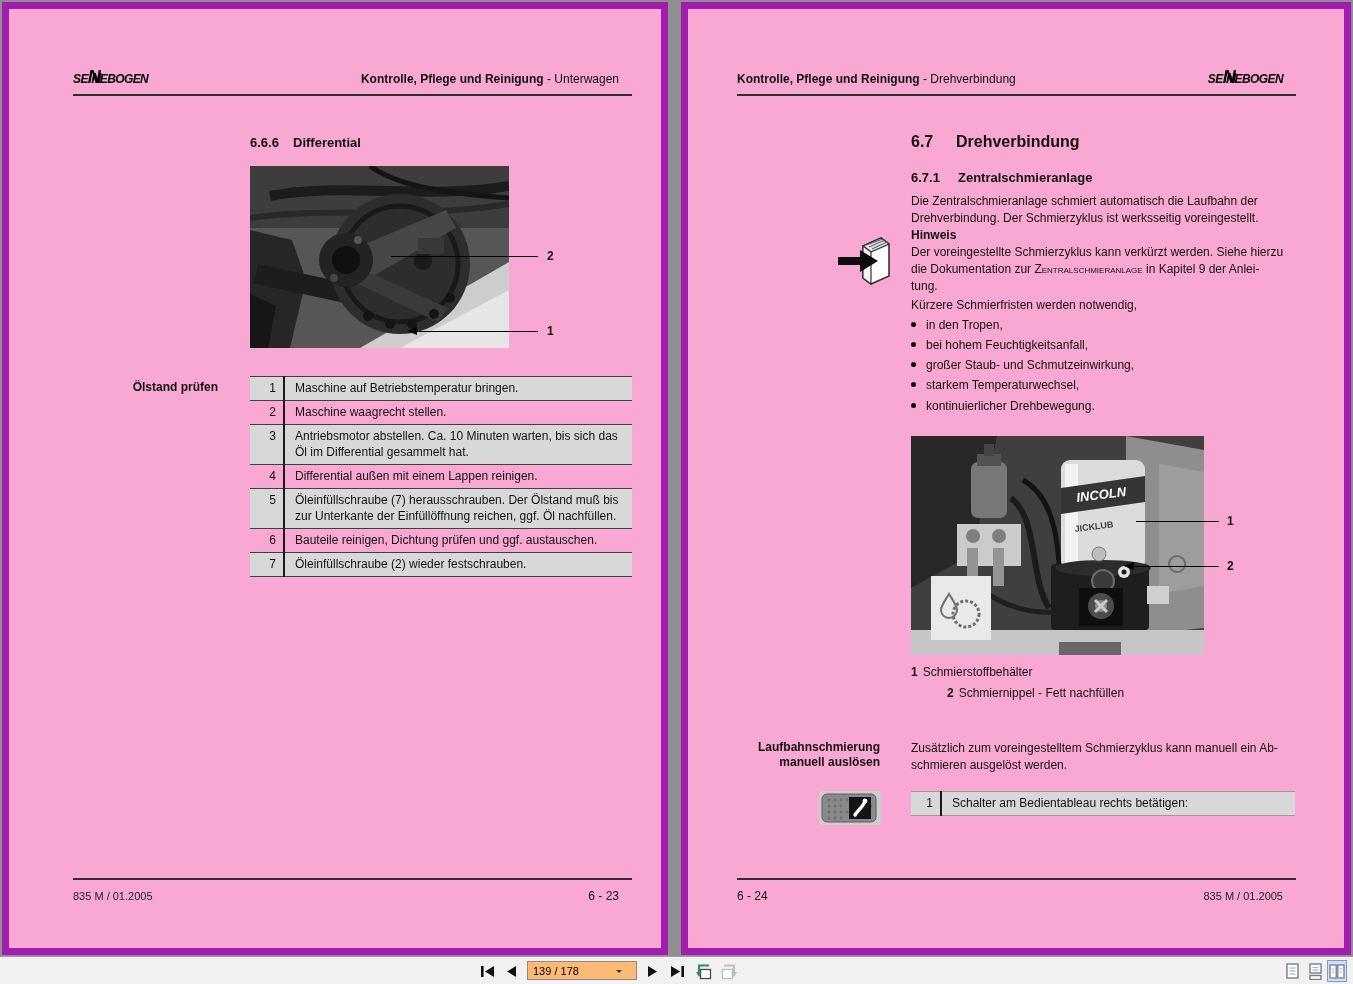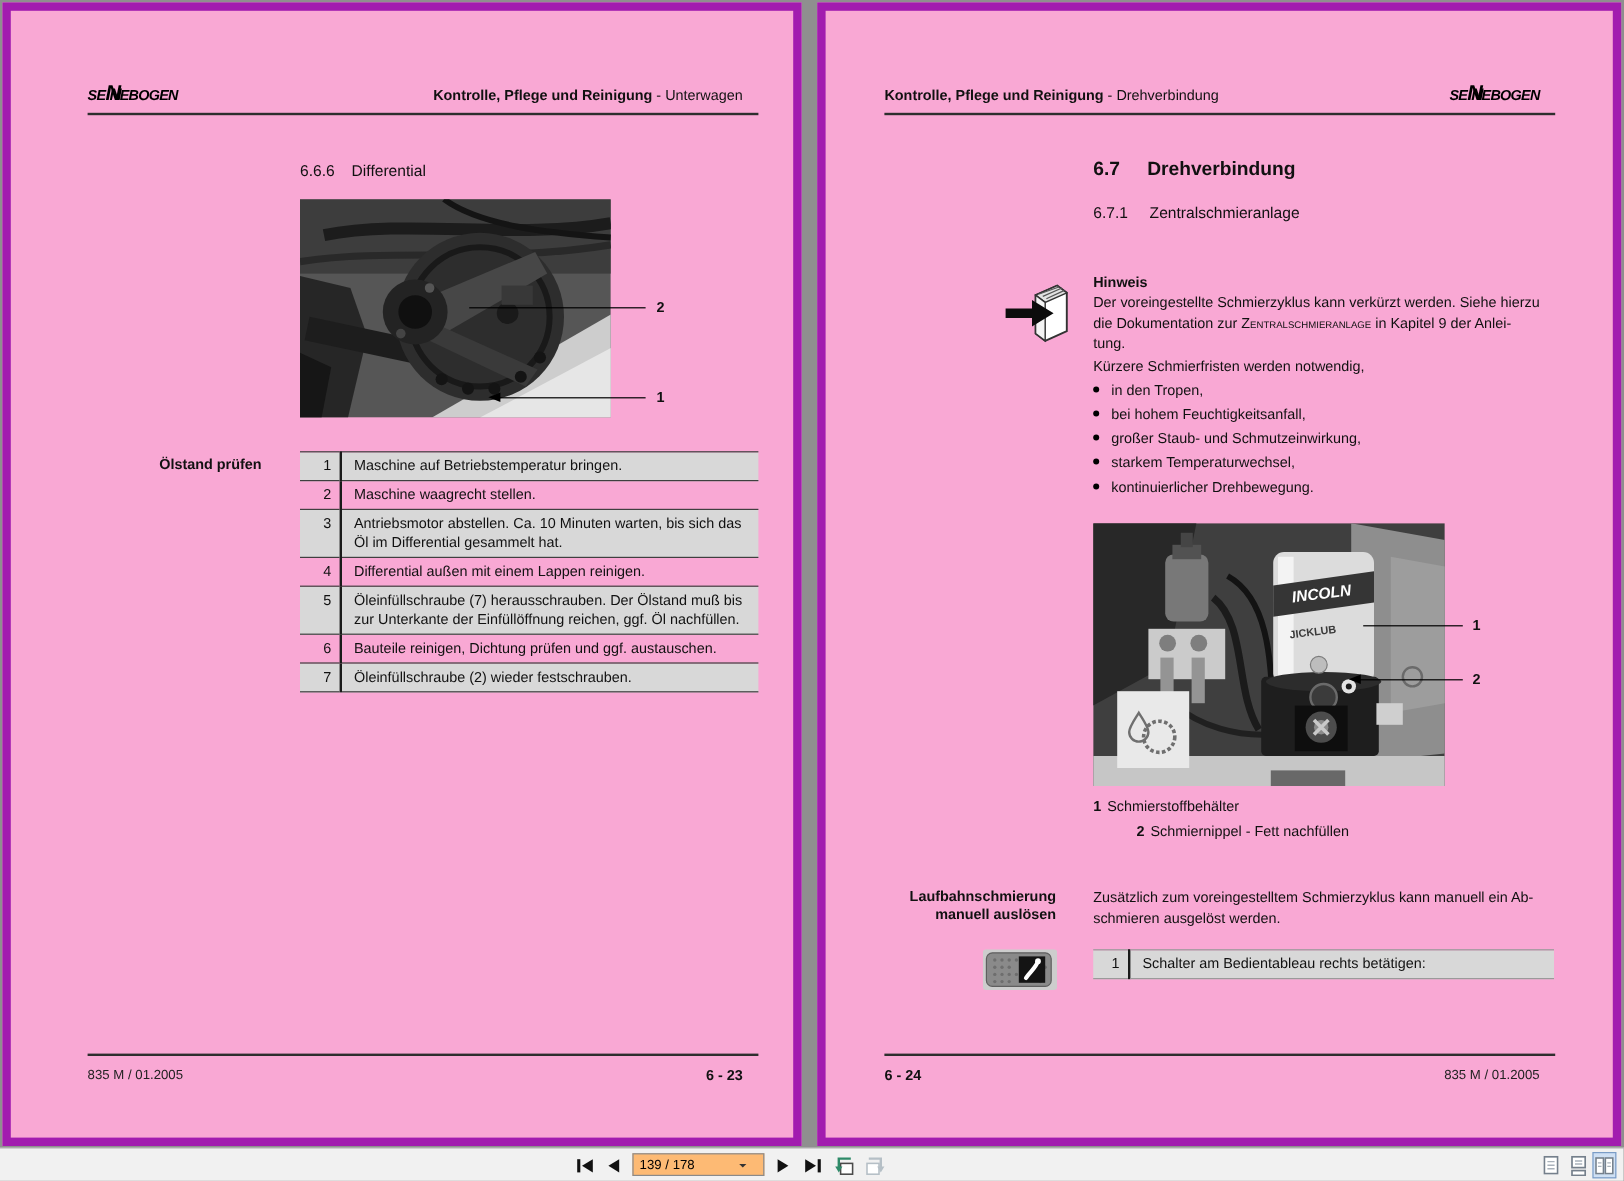--- a/index.html
+++ b/index.html
@@ -8,32 +8,32 @@
   .page { position:absolute; background:#f9a8d4; border:7px solid #a21caf;padding-left:28px; }
   #left-page  { left:2px;  top:2px; width:666px; height:953px; }
   #right-page { left:681px; top:2px; width:670px; height:953px; }
   .abs { position:absolute; }
 
   
   .hdr-title { font-size:12px; white-space:nowrap; }
   .hdr-title b { font-weight:bold; }
   .rule { position:absolute; height:2px; background:#2e2e2e; }
   .foot-small { font-size:11px; color:#222; }
-  .foot-page  { font-size:12px; font-weight:bold;text-align:center; }
+  .foot-page  { font-size:12px; font-weight:normal;text-align:center; }
 
   
   .logo { font-style:italic; font-weight:bold; letter-spacing:-0.6px; white-space:nowrap; color:#000; }
   .logo .l-se  { font-size:12px; }
   .logo .l-n1  { font-size:18px; }
   .logo .l-n2  { font-size:14px; margin-left:-9px; }
   .logo .l-rest{ font-size:12px; margin-left:-1px; }
 
   .h1 { font-size:16px; font-weight:bold; white-space:nowrap; }
   .h1 .num { display:inline-block; width:45px; }
-  .h3 { font-size:13px; font-weight:normal; white-space:nowrap; }
+  .h3 { font-size:13px; font-weight:bold; white-space:nowrap; }
   .h3 .num { display:inline-block; width:43px; }
   .body-txt { font-size:12px; line-height:17px; }
   .side-label { font-size:12px; font-weight:bold; text-align:right; line-height:15px; }
 
   
   .steps { position:absolute; border-collapse:collapse; font-size:12px; }
   .steps td { border-top:1px solid #3f3f3f; border-bottom:1px solid #3f3f3f; vertical-align:top; padding:3px 6px 4px 6px; line-height:16px; }
   .steps td.num { width:34px; text-align:right; border-right:2px solid #1a1a1a; padding-right:7px; }
   .steps tr.shade td { background:#d8d8d8; }
   .steps td.txt { padding-left:10px; }
@@ -161,20 +161,24 @@
   </div>
   <div class="rule" style="left:49px; top:85px; width:559px;"></div>
 
   <div class="abs h1" style="left:223px; top:124px;">
     <span class="num">6.7</span><span>Drehverbindung</span>
   </div>
   <div class="abs h3" style="left:223px; top:161px;">
     <span class="num" style="width:47px;">6.7.1</span><span>Zentralschmieranlage</span>
   </div>
 
+  <div class="abs body-txt" style="left:223px; top:184px; width:392px;">
+    <div>Die Zentralschmieranlage schmiert automatisch die Laufbahn der</div>
+    <div>Drehverbindung. Der Schmierzyklus ist werksseitig voreingestellt.</div>
+  </div>
 
   <div class="abs" style="left:148px; top:223px;">
     <svg width="58" height="58" viewBox="0 0 58 58">
       <polygon points="27,14 45,6 53,12 53,44 35,52 27,46" fill="#fff" stroke="#333" stroke-width="1.6"></polygon>
       <polygon points="27,14 45,6 53,12 35,20" fill="#e2e2e2" stroke="#333" stroke-width="1.2"></polygon>
       <line x1="30" y1="13" x2="47" y2="7" stroke="#555" stroke-width="1"></line>
       <line x1="33" y1="15" x2="49" y2="8" stroke="#555" stroke-width="1"></line>
       <line x1="36" y1="17" x2="51" y2="10" stroke="#555" stroke-width="1"></line>
       <polygon points="35,20 35,52 27,46 27,14" fill="#f4f4f4" stroke="#333" stroke-width="1.2"></polygon>
       <polygon points="2,25 24,25 24,18 42,29 24,40 24,33 2,33" fill="#0c0c0c"></polygon>

